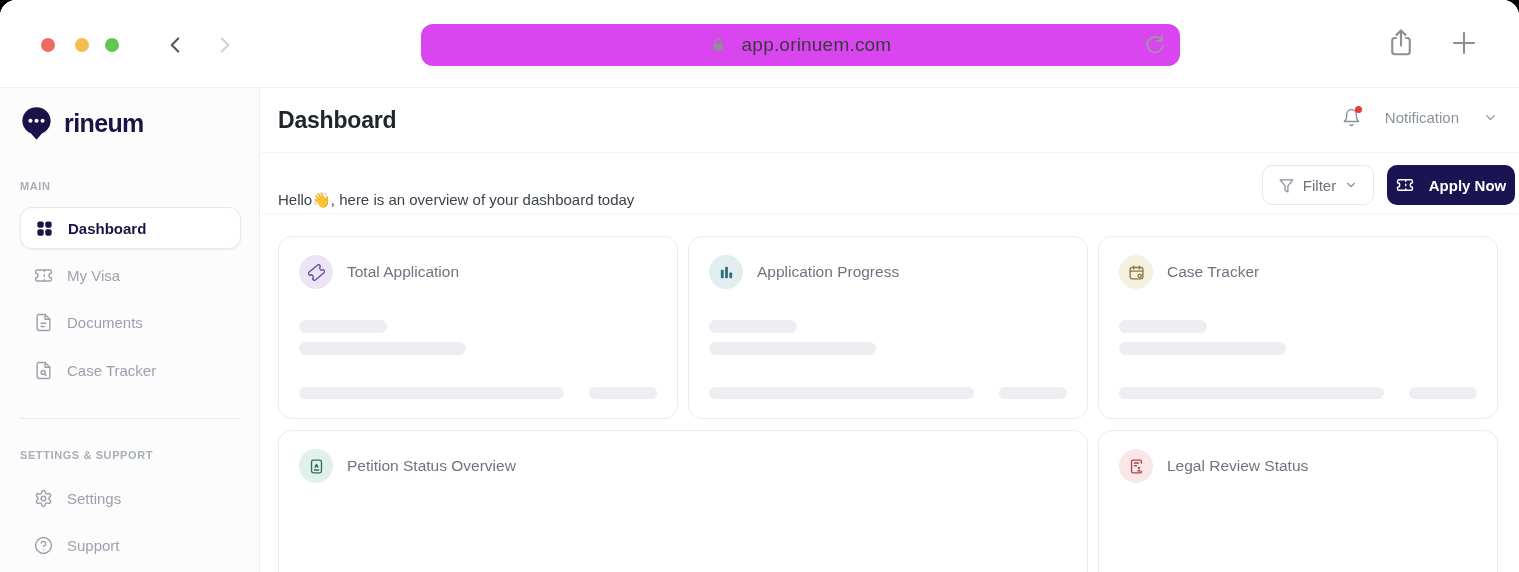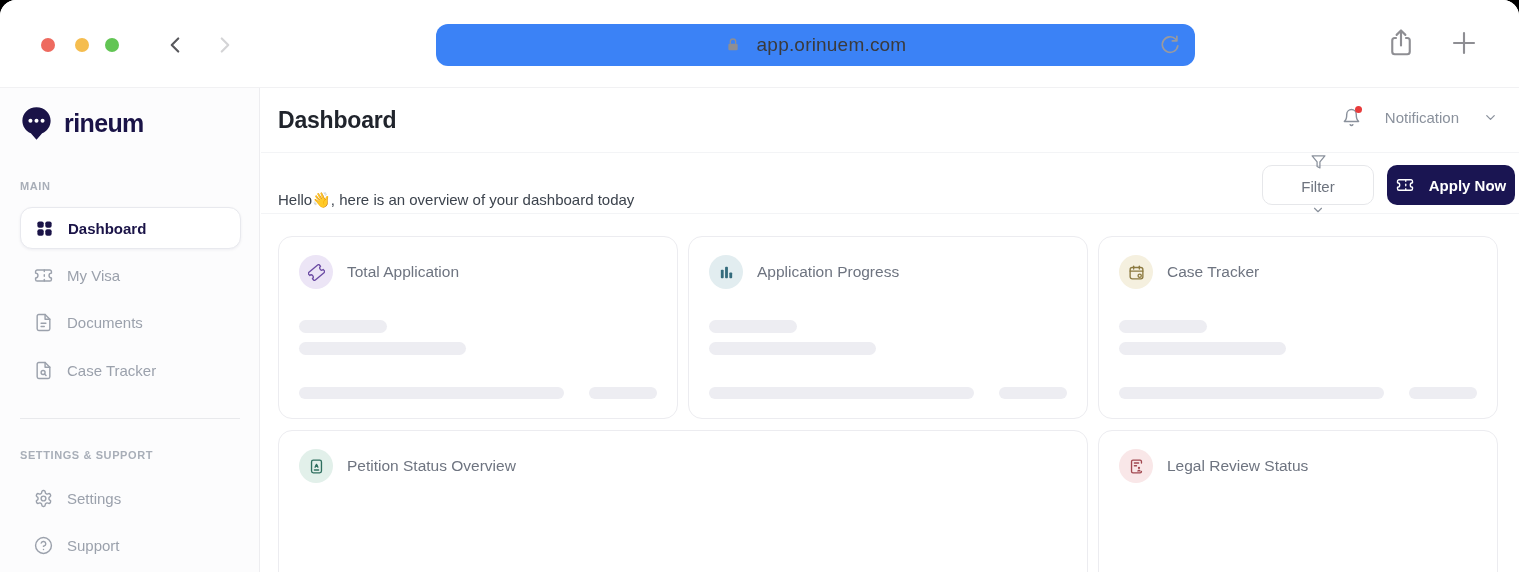--- a/index.html
+++ b/index.html
@@ -12,21 +12,21 @@
   svg { display:block; }
 
   
   #chrome { position:absolute; left:0; top:0; width:1519px; height:88px; background:#fff; border-bottom:1px solid #f1f1f3; }
   .traffic { position:absolute; top:38px; width:14px; height:14px; border-radius:50%; }
   #tl-close{ left:41px; background:#ee6a5f; }
   #tl-min  { left:75px; background:#f5bd4f; }
   #tl-zoom { left:105px; background:#62c554; }
   .navbtn { position:absolute; top:32px; width:26px; height:26px; color:#5a5a5e; }
   #nav-fwd { color:#d4d4d6; }
-  #urlbar { position:absolute; left:436px; top:24px; width:759px; height:42px; background:#3b82f6; border-radius:12px; display:flex; align-items:center; justify-content:center; gap:16px; }
+  #urlbar { position:absolute; left:421px; top:24px; width:759px; height:42px; background:#d946ef; border-radius:12px; display:flex; align-items:center; justify-content:center; gap:16px; }
   #urlbar .lock { color:#8e8e93; }
   #url-text { font-size:19px; color:#3a3a3c; letter-spacing:.2px; }
   #reload { position:absolute; right:14px; top:10px; width:22px; height:22px; color:#9a9a9e; }
   .chrome-ic { position:absolute; top:28px; width:30px; height:30px; color:#8e8e93; }
   #share-btn { left:1386px; }
   #newtab-btn { left:1449px; }
 
   
   #sidebar { position:absolute; left:0; top:88px; width:260px; height:484px; background:#fcfcfd; border-right:1px solid #ededf0; }
   #logo { position:absolute; left:20px; top:18px; display:flex; align-items:center; gap:11px; }
@@ -40,21 +40,21 @@
   
   #main { position:absolute; left:261px; top:88px; width:1258px; height:484px; background:#fff; }
   #page-header { position:absolute; left:0; top:0; width:1258px; height:65px; border-bottom:1px solid #f3f4f6; }
   #page-title { position:absolute; left:17px; top:19px; font-size:23px; font-weight:700; color:#20242c; letter-spacing:-0.2px; }
   #notif { position:absolute; right:21px; top:20px; display:flex; align-items:center; gap:24px; color:#8a919c; font-size:15px; cursor:pointer; }
   #bell-wrap { position:relative; width:19px; height:19px; }
   #bell-dot { position:absolute; right:-1px; top:-2px; width:7px; height:7px; border-radius:50%; background:#e83b3b; }
 
   #toolbar { position:absolute; left:0; top:65px; width:1258px; height:61px; border-bottom:1px solid #f3f4f6; }
   #greeting { position:absolute; left:17px; top:38px; font-size:15px; font-weight:500; color:#3c434d; }
-  #filter-btn { position:absolute; right:145px; top:12px; width:112px; height:40px; background:#fff; border:1px solid #e6e7ea; border-radius:10px; display:flex; align-items:center; justify-content:center; gap:8px; color:#6d737e; font-size:15px; cursor:pointer;flex-direction:column; }
+  #filter-btn { position:absolute; right:145px; top:12px; width:112px; height:40px; background:#fff; border:1px solid #e6e7ea; border-radius:10px; display:flex; align-items:center; justify-content:center; gap:8px; color:#6d737e; font-size:15px; cursor:pointer; }
   #filter-btn .fic { color:#8a919c; }
   #apply-btn { position:absolute; right:4px; top:12px; width:128px; height:40px; background:#1a1552; border:none; border-radius:10px; display:flex; align-items:center; justify-content:center; gap:15px; color:#fff; font-size:15px; font-weight:600; cursor:pointer; }
 
   .card { position:absolute; background:#fff; border:1px solid #ececf0; border-radius:14px; }
   .card-head { position:absolute; left:20px; top:18px; display:flex; align-items:center; gap:14px; }
   .icon-circle { width:34px; height:34px; border-radius:50%; display:flex; align-items:center; justify-content:center; }
   .card-title { font-size:15.5px; font-weight:500; color:#6e7480; }
   .sk { position:absolute; background:#ededf2; border-radius:7px; height:13px; }
   #cards-region { position:absolute; left:0; top:126px; width:1258px; height:358px; }
   #card-1 { left:17px;  top:22px; width:400px; height:183px; }

